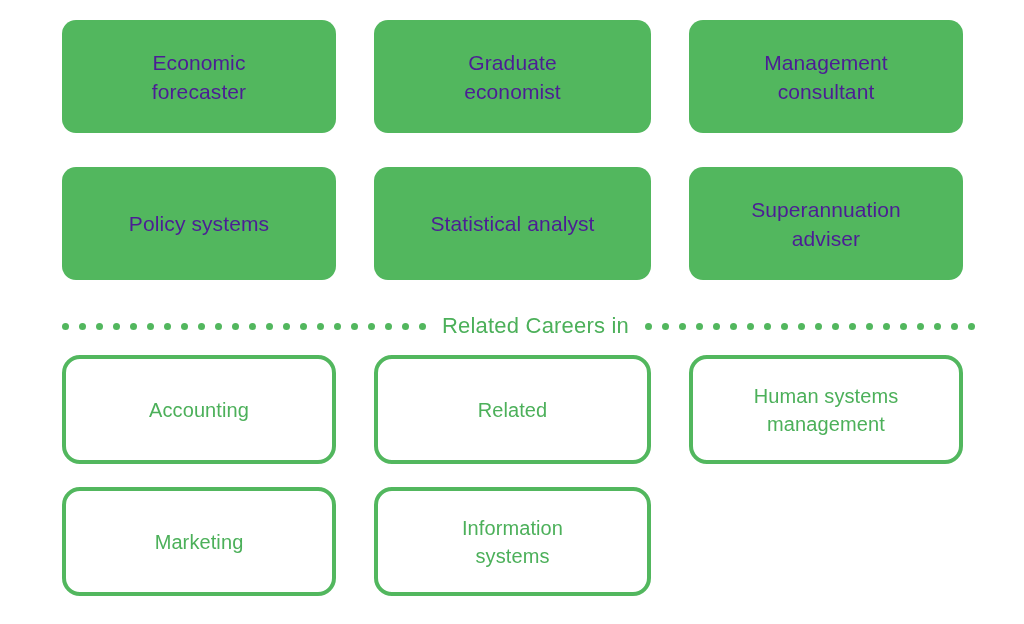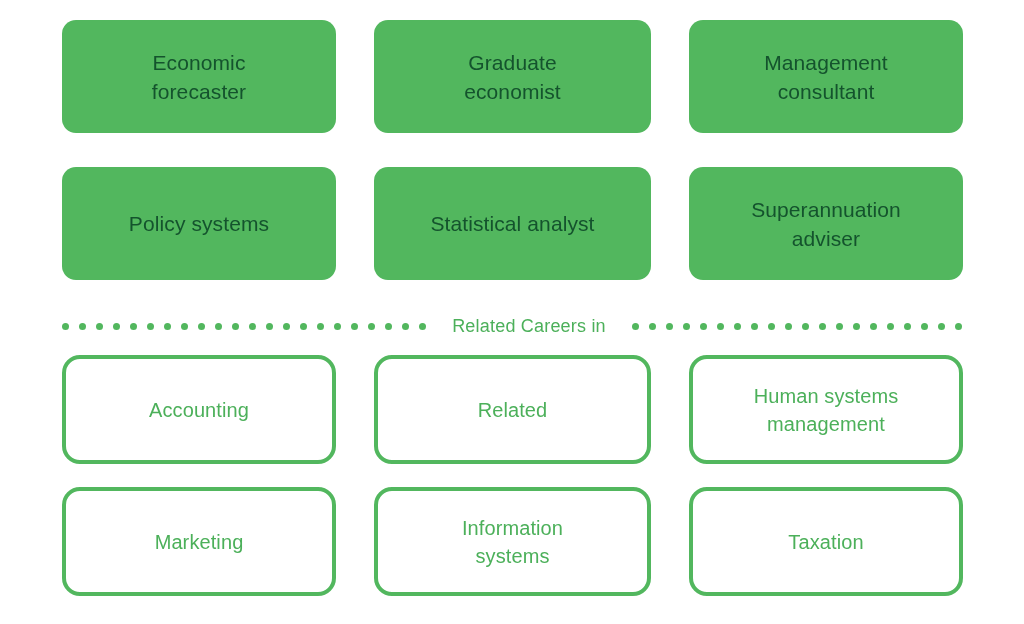--- a/index.html
+++ b/index.html
@@ -48,21 +48,21 @@
   .card.filled {
     background: #52b75e;
     border-radius: 14px;
     color: #ffffff;
   }
   .card.filled .card-label {
     font-size: 21px;
     line-height: 29px;
     font-weight: 400;
     letter-spacing: 0.1px;
-    color: #14532d;
+    color: #4c1d95;
     white-space: pre-line;
   }
 
   
   .card.outlined {
     background: #ffffff;
     border: 4px solid #52b75e;
     border-radius: 18px;
     height: 109px;
   }
@@ -98,21 +98,21 @@
     height: 7px;
     border-radius: 50%;
     background: #52b75e;
     margin-right: 10px;
   }
   .dot-rule .dot:last-child { margin-right: 0; }
 
   #divider-label {
     flex: 0 0 auto;
     padding: 0 16px;
-    font-size: 18px;
+    font-size: 22px;
     line-height: 30px;
     color: #4cb05a;
     white-space: nowrap;
     letter-spacing: 0.2px;
   }
 </style>
 </head>
 <body>
 
 <div id="page">
@@ -216,19 +216,16 @@
 
     <div class="card outlined">
       <span class="card-label">Marketing</span>
     </div>
 
     <div class="card outlined">
       <span class="card-label">Information
 systems</span>
     </div>
 
-    <div class="card outlined">
-      <span class="card-label">Taxation</span>
-    </div>
 
   </div>
 
 </div>
 
 </body></html>

